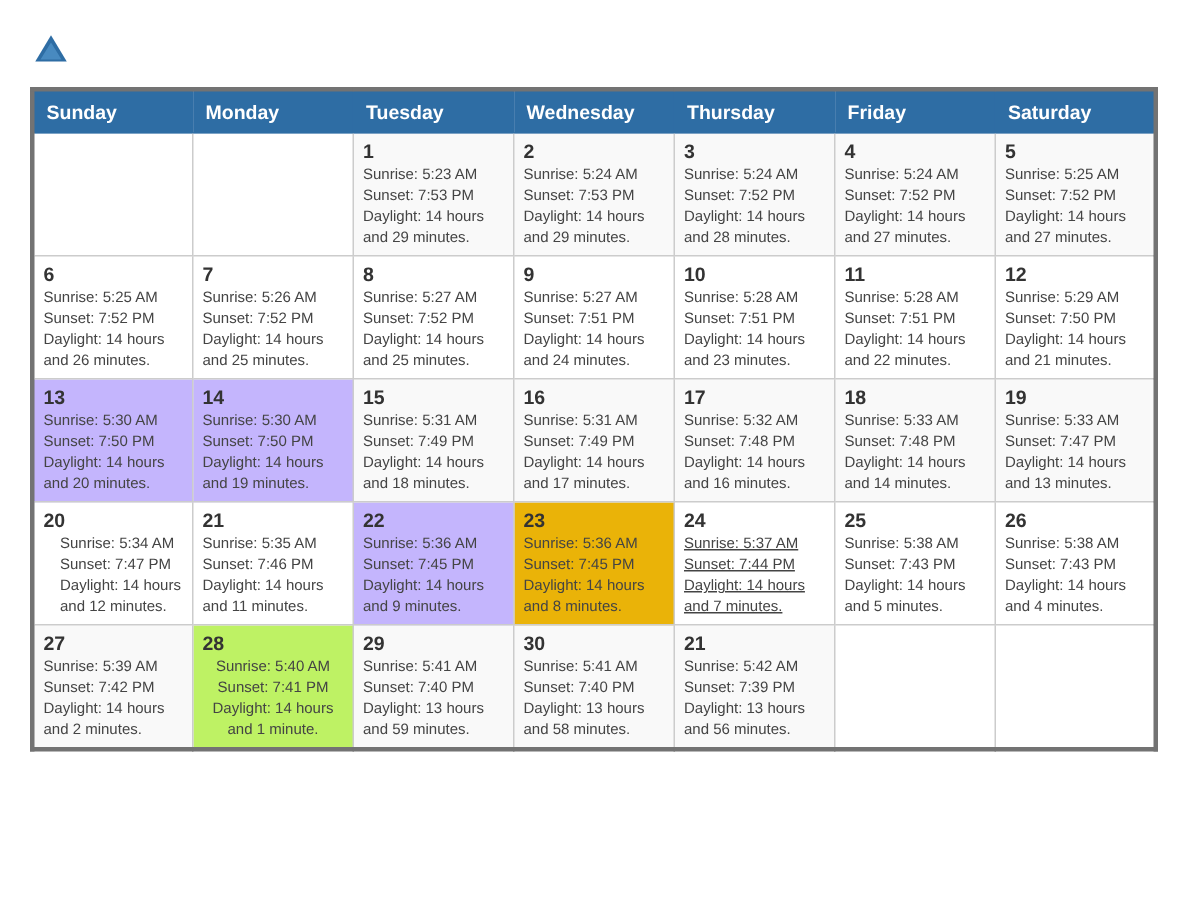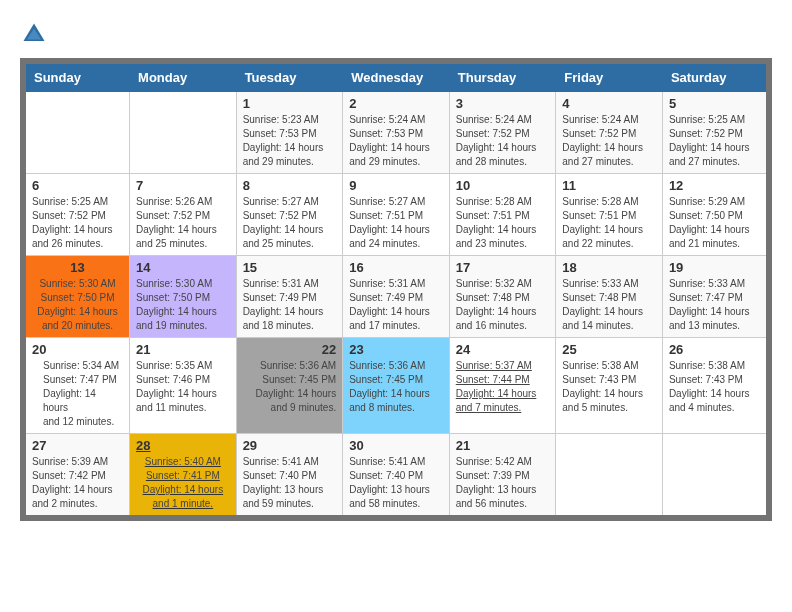--- a/index.html
+++ b/index.html
@@ -45,21 +45,21 @@
       line-height: 1;
     }
     .location-title {
       font-size: 16px;
       color: #333;
       margin-top: 4px;
     }
     .calendar {
       width: 100%;
       border-collapse: collapse;
-      border: 6px solid #737373;
+      border: 3px solid #737373;
       padding-left: 37px;
     }
     .calendar th {
       background-color: #2e6da4;
       color: #fff;
       text-align: left;
       padding: 6px 8px;
       font-size: 13px;
       font-weight: bold;
       border: 1px solid #2e6da4;
@@ -212,21 +212,21 @@
         </td>
         <td style="background-color: rgb(255, 255, 255);">
           <span class="day-number">12</span>
           <div class="day-info" style="white-space: pre-line;">Sunrise: 5:29 AM
 Sunset: 7:50 PM
 Daylight: 14 hours
 and 21 minutes.</div>
         </td>
       </tr>
       <tr>
-        <td style="background-color: #f97316; text-align: center;">
+        <td style="background-color: #c4b5fd;">
           <span class="day-number">13</span>
           <div class="day-info" style="white-space: pre-line;">Sunrise: 5:30 AM
 Sunset: 7:50 PM
 Daylight: 14 hours
 and 20 minutes.</div>
         </td>
         <td style="background-color: #c4b5fd;">
           <span class="day-number">14</span>
           <div class="day-info" style="white-space: pre-line;">Sunrise: 5:30 AM
 Sunset: 7:50 PM
@@ -277,28 +277,28 @@
 Daylight: 14 hours
 and 12 minutes.</div>
         </td>
         <td style="background-color: rgb(255, 255, 255);">
           <span class="day-number">21</span>
           <div class="day-info" style="white-space: pre-line;">Sunrise: 5:35 AM
 Sunset: 7:46 PM
 Daylight: 14 hours
 and 11 minutes.</div>
         </td>
-        <td style="background-color: #a3a3a3; text-align: right;">
+        <td style="background-color: #c4b5fd;">
           <span class="day-number">22</span>
           <div class="day-info" style="white-space: pre-line;">Sunrise: 5:36 AM
 Sunset: 7:45 PM
 Daylight: 14 hours
 and 9 minutes.</div>
         </td>
-        <td style="background-color: #7dd3fc;">
+        <td style="background-color: #eab308;">
           <span class="day-number">23</span>
           <div class="day-info" style="white-space: pre-line;">Sunrise: 5:36 AM
 Sunset: 7:45 PM
 Daylight: 14 hours
 and 8 minutes.</div>
         </td>
         <td style="background-color: rgb(255, 255, 255);">
           <span class="day-number">24</span>
           <div class="day-info" style="white-space: pre-line; text-decoration: underline;">Sunrise: 5:37 AM
 Sunset: 7:44 PM
@@ -321,21 +321,21 @@
         </td>
       </tr>
       <tr>
         <td style="background-color: rgb(249, 249, 249);">
           <span class="day-number">27</span>
           <div class="day-info" style="white-space: pre-line;">Sunrise: 5:39 AM
 Sunset: 7:42 PM
 Daylight: 14 hours
 and 2 minutes.</div>
         </td>
-        <td style="background-color: #eab308; text-decoration: underline;">
+        <td style="background-color: #bef264;">
           <span class="day-number">28</span>
           <div class="day-info" style="white-space: pre-line; text-align: center;">Sunrise: 5:40 AM
 Sunset: 7:41 PM
 Daylight: 14 hours
 and 1 minute.</div>
         </td>
         <td style="background-color: rgb(249, 249, 249);">
           <span class="day-number">29</span>
           <div class="day-info" style="white-space: pre-line;">Sunrise: 5:41 AM
 Sunset: 7:40 PM

